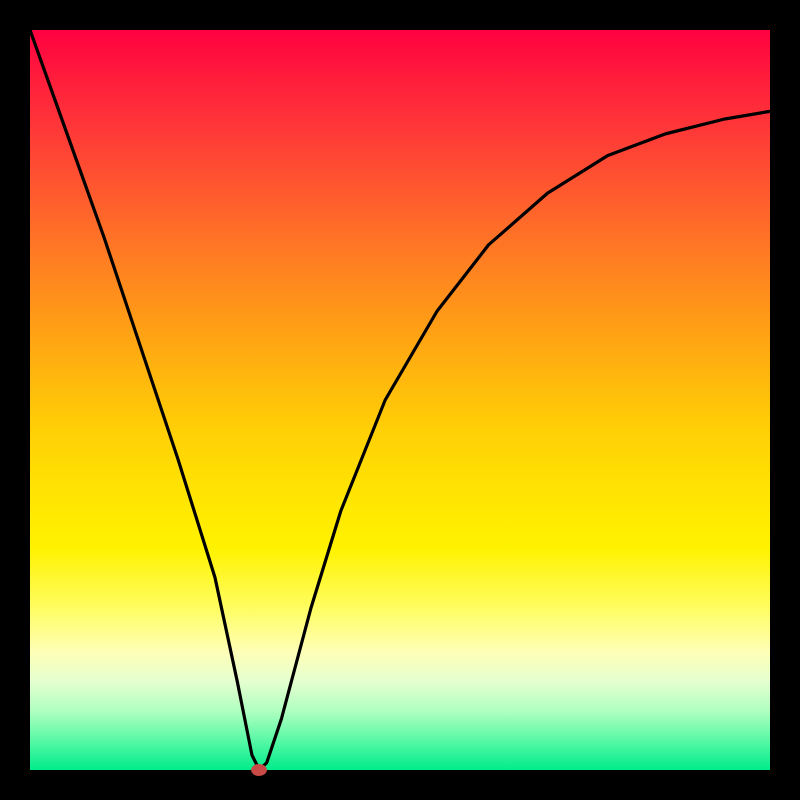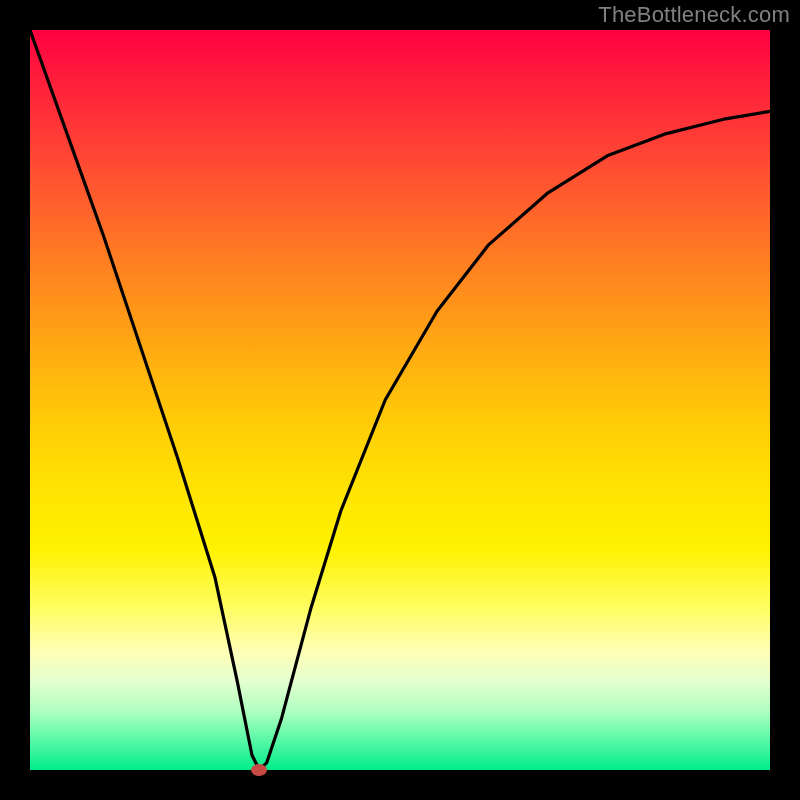--- a/index.html
+++ b/index.html
@@ -80,21 +80,20 @@
     height: 12px;
     border-radius: 50%;
     background: #c84a46;
     transform: translate(-50%, -50%);
   }
 </style>
 </head>
 <body>
 
 <div class="frame">
-  <div class="watermark">TheBottleneck.com</div>
 
   <div class="plot">
     <div class="gradient"></div>
 
     <svg class="curve" viewBox="0 0 740 740" preserveAspectRatio="none">
       <path d="M 0.0 0.0 L 37.0 103.6 L 74.0 207.2 L 111.0 318.2 L 148.0 429.2 L 185.0 547.6 L 207.2 651.2 L 222.0 725.2 L 229.4 740.0 L 236.8 732.6 L 251.6 688.2 L 281.2 577.2 L 310.8 481.0 L 355.2 370.0 L 407.0 281.2 L 458.8 214.6 L 518.0 162.8 L 577.2 125.8 L 636.4 103.6 L 695.6 88.8 L 740.0 81.4 "></path>
     </svg>
 
     <div class="marker" style="left: 229.4px; top: 740px;"></div>
   </div>

